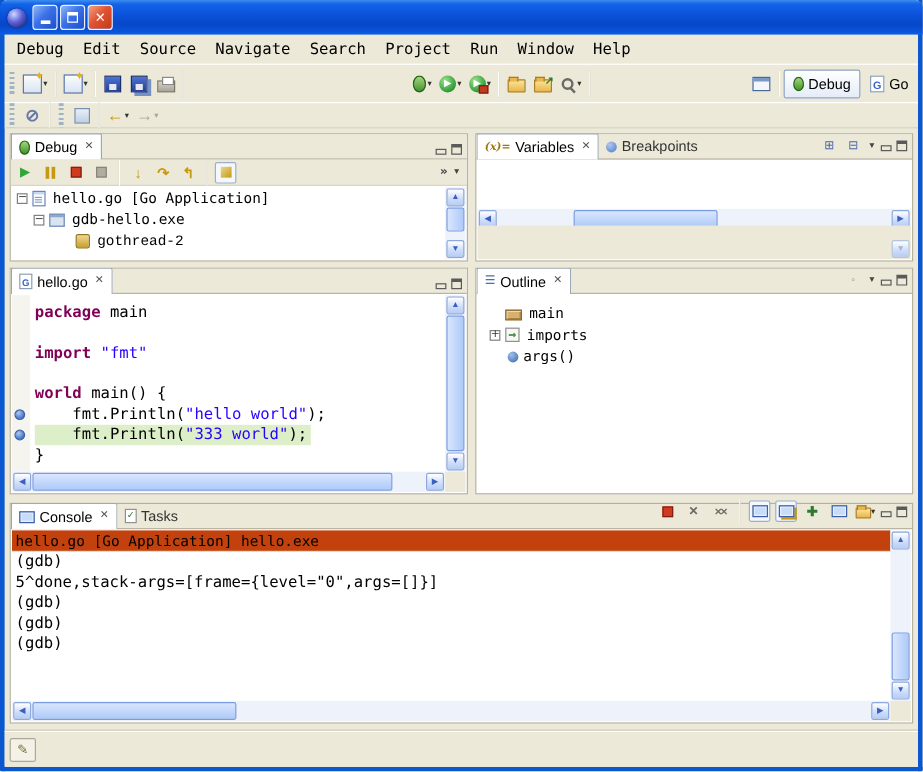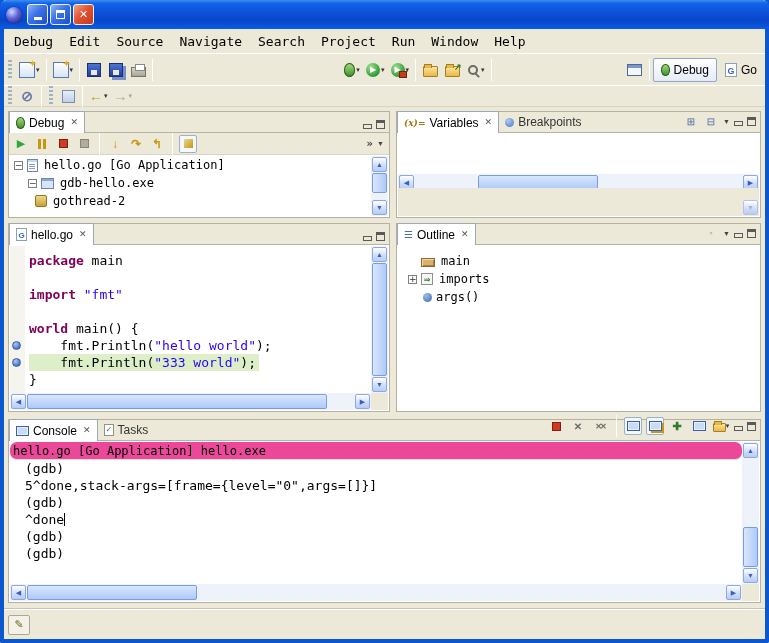--- a/index.html
+++ b/index.html
@@ -102,22 +102,22 @@
 .ruler{position:absolute;left:1px;top:22px;bottom:18px;width:15px;background:#F5F4EE;padding-top:6px;}
 .rslot{height:17px;position:relative;}
 .bp-dot{position:absolute;left:2px;top:4px;width:9px;height:9px;border-radius:50%;background:radial-gradient(circle at 35% 30%,#AFC9F0,#4A78C8 70%,#2A54A0);border:1px solid #3860A8;}
 .codewrap{position:absolute;left:16px;top:22px;right:18px;bottom:18px;background:#fff;overflow:hidden;padding-top:6px;}
 .cline{height:17px;white-space:pre;font:13px/17px "DejaVu Sans Mono",monospace;padding-left:4px;}
 .cinner{display:inline-block;}
 .cinner.hl{background:#DCEFC8;padding-right:3px;}
 .kw{color:#7F0055;font-weight:bold;}
 .str{color:#2A00FF;}
 
-.banner{position:absolute;left:1px;top:22px;right:18px;height:18px;background:#ec4899;border-bottom:1px solid #E0DCD0;font:12px/18px "DejaVu Sans Mono",monospace;padding-left:3px;white-space:nowrap;overflow:hidden;border-radius:7px;}
-.conout{position:absolute;left:1px;top:40px;right:18px;bottom:18px;background:#fff;overflow:hidden;padding-left:15px;}
+.banner{position:absolute;left:1px;top:22px;right:18px;height:18px;background:#c2410c;border-bottom:1px solid #E0DCD0;font:12px/18px "DejaVu Sans Mono",monospace;padding-left:3px;white-space:nowrap;overflow:hidden;}
+.conout{position:absolute;left:1px;top:40px;right:18px;bottom:18px;background:#fff;overflow:hidden;padding-left:3px;}
 .conline{height:17px;white-space:pre;font:13px/17px "DejaVu Sans Mono",monospace;}
 .caret{display:inline-block;width:1px;height:13px;background:#000;vertical-align:-2px;}
 
 .sb{position:absolute;background:#EEF3FB;}
 .sb-v{width:17px;}
 .sb-h{height:17px;}
 .arr{position:absolute;width:15px;height:15px;margin:1px;border:1px solid #8CA8DC;border-radius:2px;background:linear-gradient(180deg,#FFFFFF,#CCDCFA 60%,#B8CCF4);color:#3B5FC0;font-size:7px;line-height:14px;text-align:center;}
 .arr.dis{color:#A8B4C8;border-color:#B4C4E0;}
 .thumb{position:absolute;border:1px solid #7A9CE0;border-radius:2px;background:linear-gradient(90deg,#D9E6FE,#AECAF8);}
 .thumb.h{background:linear-gradient(180deg,#D9E6FE,#AECAF8);}
@@ -292,21 +292,21 @@
       <div class="trow" style="padding-left: 4px;">
         <span class="expander">−</span>
         <span class="ti ti-go-file"></span>
         <span class="tlabel">hello.go [Go Application]</span>
       </div>
       <div class="trow" style="padding-left: 18px;">
         <span class="expander">−</span>
         <span class="ti ti-process"></span>
         <span class="tlabel">gdb-hello.exe</span>
       </div>
-      <div class="trow" style="padding-left: 12px;">
+      <div class="trow" style="padding-left: 40px; font-family: Liberation Mono, monospace;">
         <span class="exp-sp"></span>
         <span class="ti ti-thread"></span>
         <span class="tlabel">gothread-2</span>
       </div>
     </div>
   <div class="sb sb-v" style="right:1px;top:44px;bottom:1px;">
     <span class="arr" style="top:0;">▲</span>
     <span class="thumb" style="left:1px;right:1px;top:17px;height:20px;"></span>
     <span class="arr" style="bottom:0;">▼</span>
   </div>
@@ -470,21 +470,20 @@
         </span>
       <span class="vmin"></span>
       <span class="vmax"></span>
     </span>
   </div>
   <div class="banner">hello.go [Go Application] hello.exe</div>
   <div class="conout">
       <div class="conline"><span>(gdb)</span></div>
       <div class="conline"><span>5^done,stack-args=[frame={level="0",args=[]}]</span></div>
       <div class="conline"><span>(gdb)</span></div>
-      <div class="conline"><span>^done</span><span class="caret"></span></div>
       <div class="conline"><span>(gdb)</span></div>
       <div class="conline"><span>(gdb)</span></div>
     </div>
   <div class="sb sb-v" style="right:1px;top:22px;bottom:18px;">
     <span class="arr" style="top:0;">▲</span>
     <span class="thumb" style="left:1px;right:1px;bottom:17px;height:40px;"></span>
     <span class="arr" style="bottom:0;">▼</span>
   </div>
   <div class="sb sb-h" style="left:1px;right:18px;bottom:1px;">
     <span class="arr" style="left:0;">◀</span>

